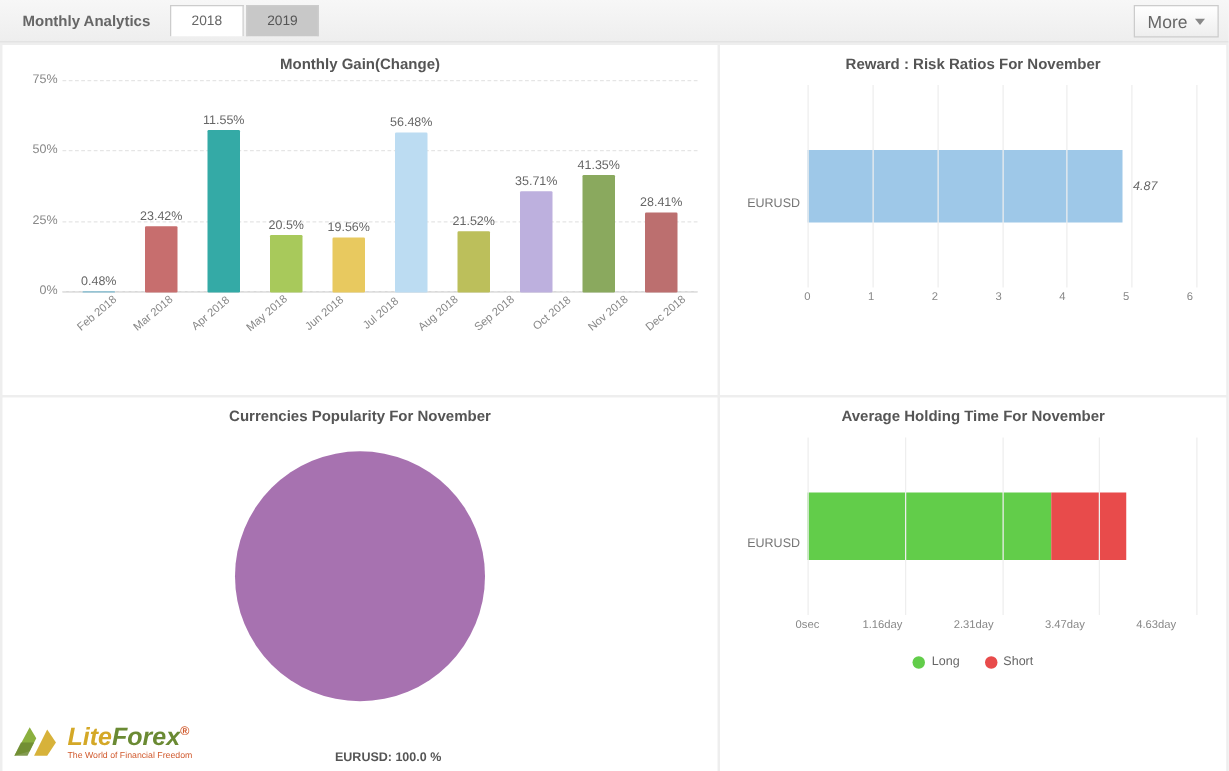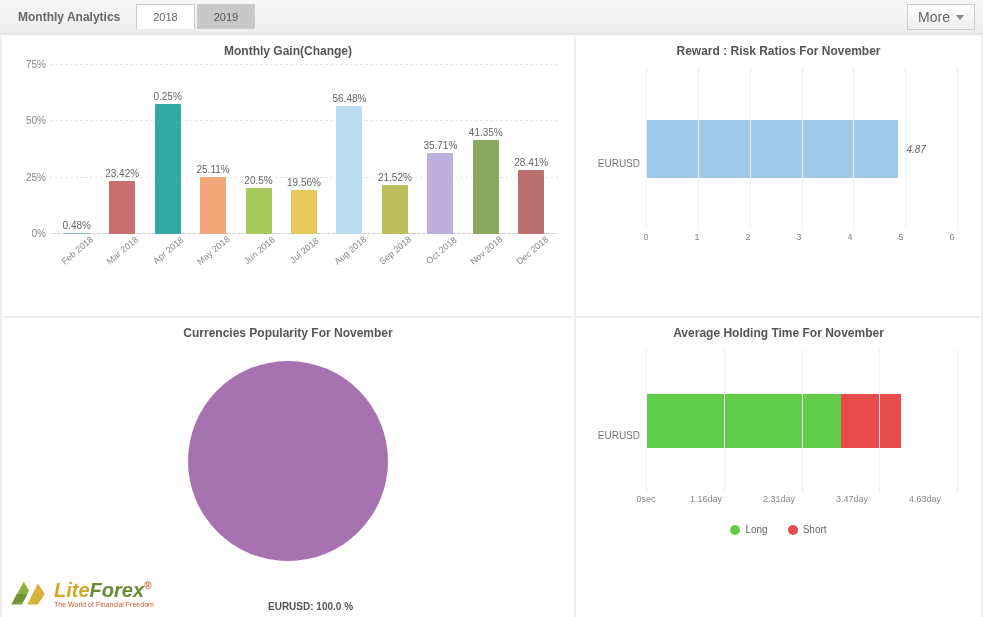--- a/index.html
+++ b/index.html
@@ -270,26 +270,22 @@
       <div class="bars-row" id="bars-row">
           <div class="bar-slot">
             <div class="bar-label">0.48%</div>
             <div class="bar" style="height: 1.088px; background: rgb(125, 186, 208);"></div>
           </div>
           <div class="bar-slot">
             <div class="bar-label">23.42%</div>
             <div class="bar" style="height: 53.0853px; background: rgb(199, 110, 110);"></div>
           </div>
           <div class="bar-slot">
-            <div class="bar-label">0.25%</div>
+            <div class="bar-label">11.55%</div>
             <div class="bar" style="height: 129.563px; background: rgb(52, 170, 166);"></div>
-          </div>
-          <div class="bar-slot">
-            <div class="bar-label">25.11%</div>
-            <div class="bar" style="height: 56.916px; background: rgb(243, 167, 122);"></div>
           </div>
           <div class="bar-slot">
             <div class="bar-label">20.5%</div>
             <div class="bar" style="height: 46.4667px; background: rgb(168, 201, 91);"></div>
           </div>
           <div class="bar-slot">
             <div class="bar-label">19.56%</div>
             <div class="bar" style="height: 44.336px; background: rgb(232, 201, 95);"></div>
           </div>
           <div class="bar-slot">

